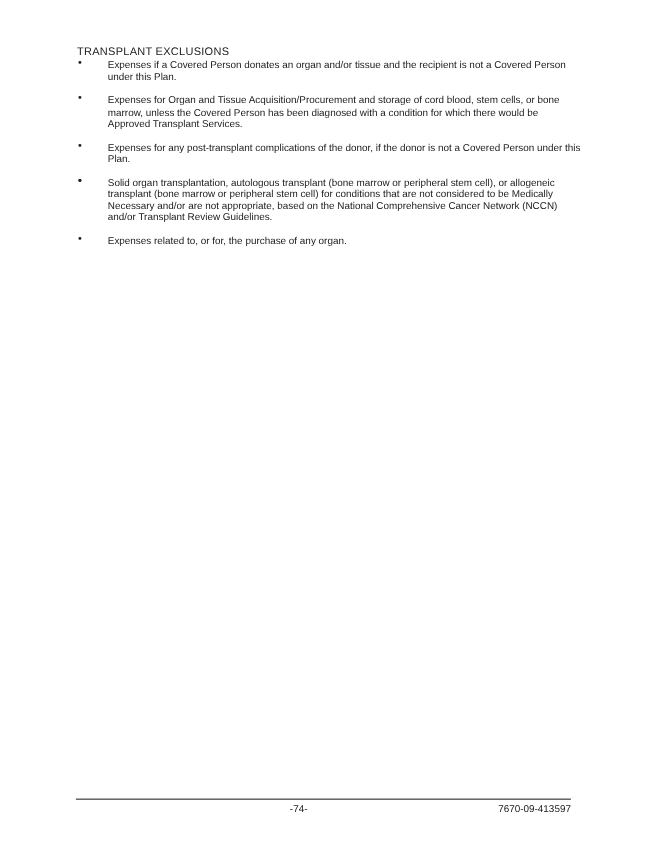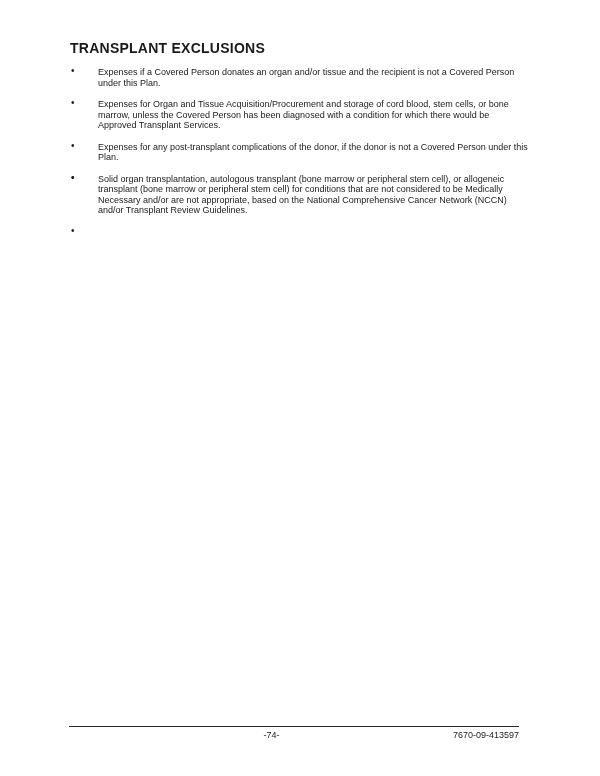--- a/index.html
+++ b/index.html
@@ -17,25 +17,24 @@
     height: 776px;
     background: #ffffff;
   }
   .content {
     position: absolute;
     left: 70px;
     top: 42px;
     width: 458px;
   }
   .doc-heading {
-    font-size: 14px;
-    font-weight: 700;
+    font-size: 10px;
+    font-weight: 400;
     letter-spacing: 0.25px;
     line-height: 12px;
-    margin-bottom: 13px;
   }
   .intro {
     font-size: 9px;
     line-height: 10.5px;
     margin-bottom: 11px;
   }
   ul.exclusions {
     list-style: none;
   }
   ul.exclusions li {
@@ -105,20 +104,21 @@
       </li>
       <li>
         <span class="bullet">•</span>
       </li>
       <li>
         <span class="bullet">•</span>
         <span>Solid organ transplantation, autologous transplant (bone marrow or peripheral stem cell), or allogeneic transplant (bone marrow or peripheral stem cell) for conditions that are not considered to be Medically Necessary and/or are not appropriate, based on the National Comprehensive Cancer Network (NCCN) and/or Transplant Review Guidelines.</span>
       </li>
       <li>
         <span class="bullet">•</span>
+        <span>Expenses related to, or for, the purchase of any organ.</span>
       </li>
     </ul>
   </div>
 
   <div class="footer">
     <div class="footer-row">
       <span class="page-num">-74-</span>
       <span class="doc-num">7670-09-413597</span>
     </div>
   </div>

